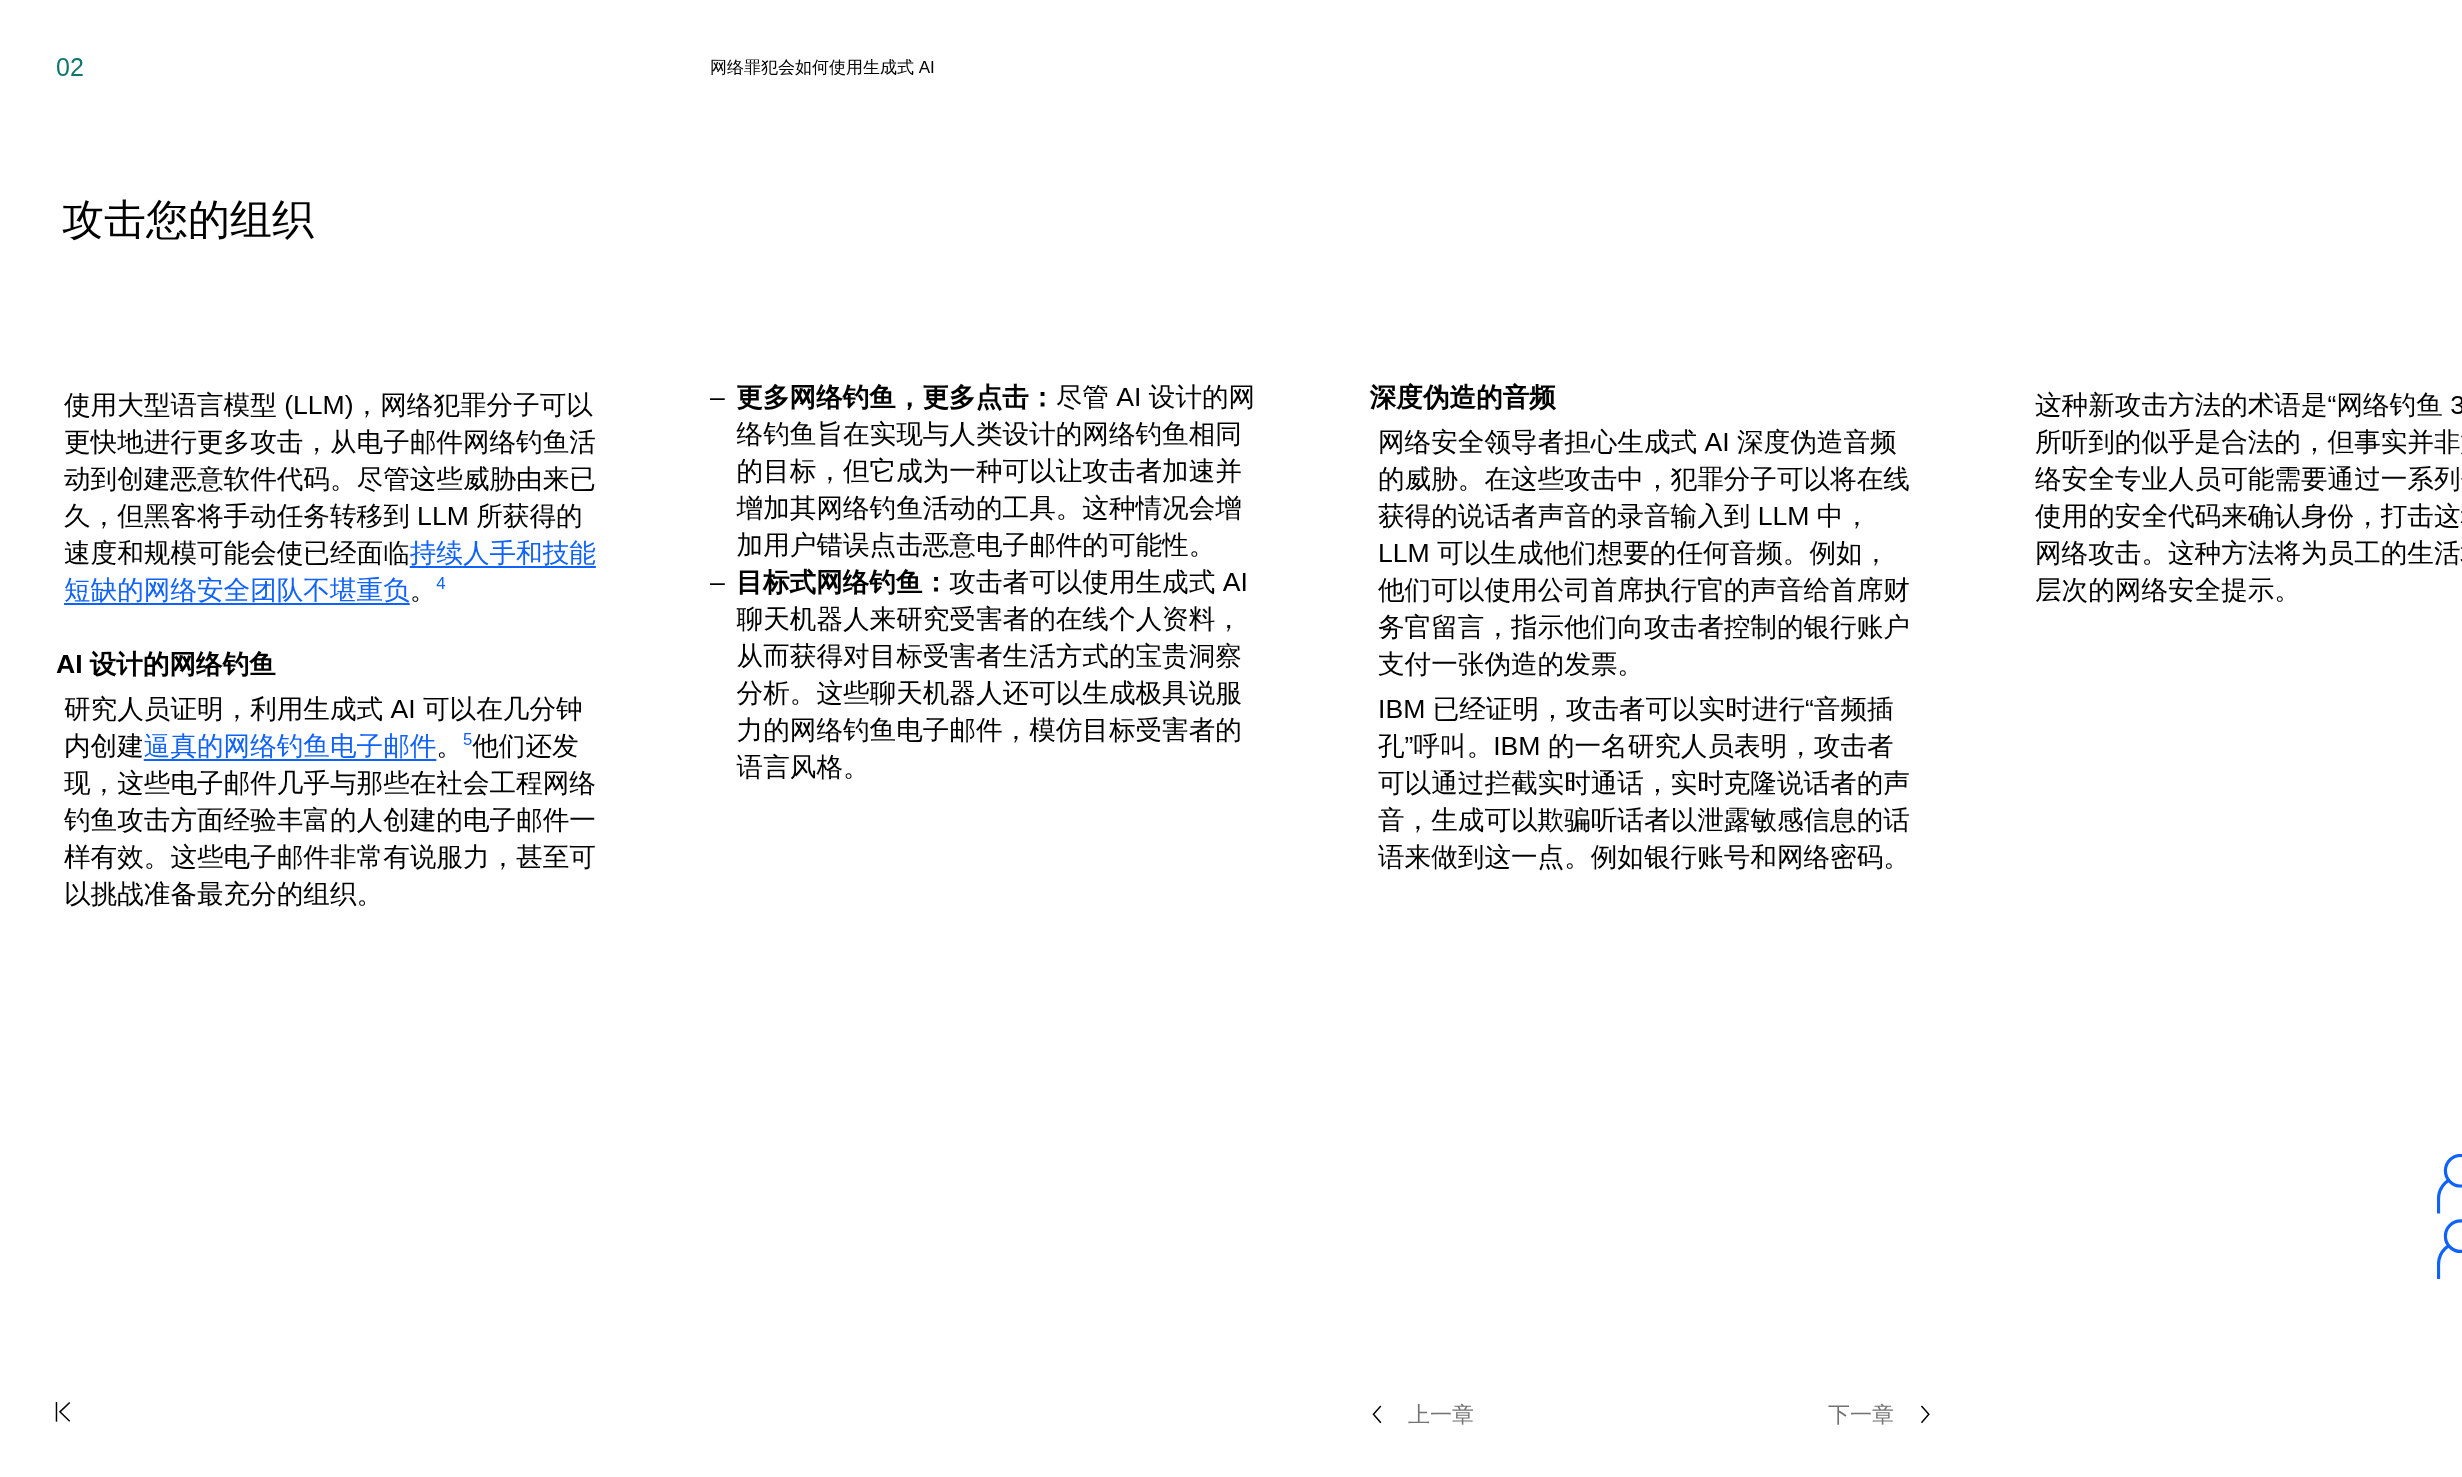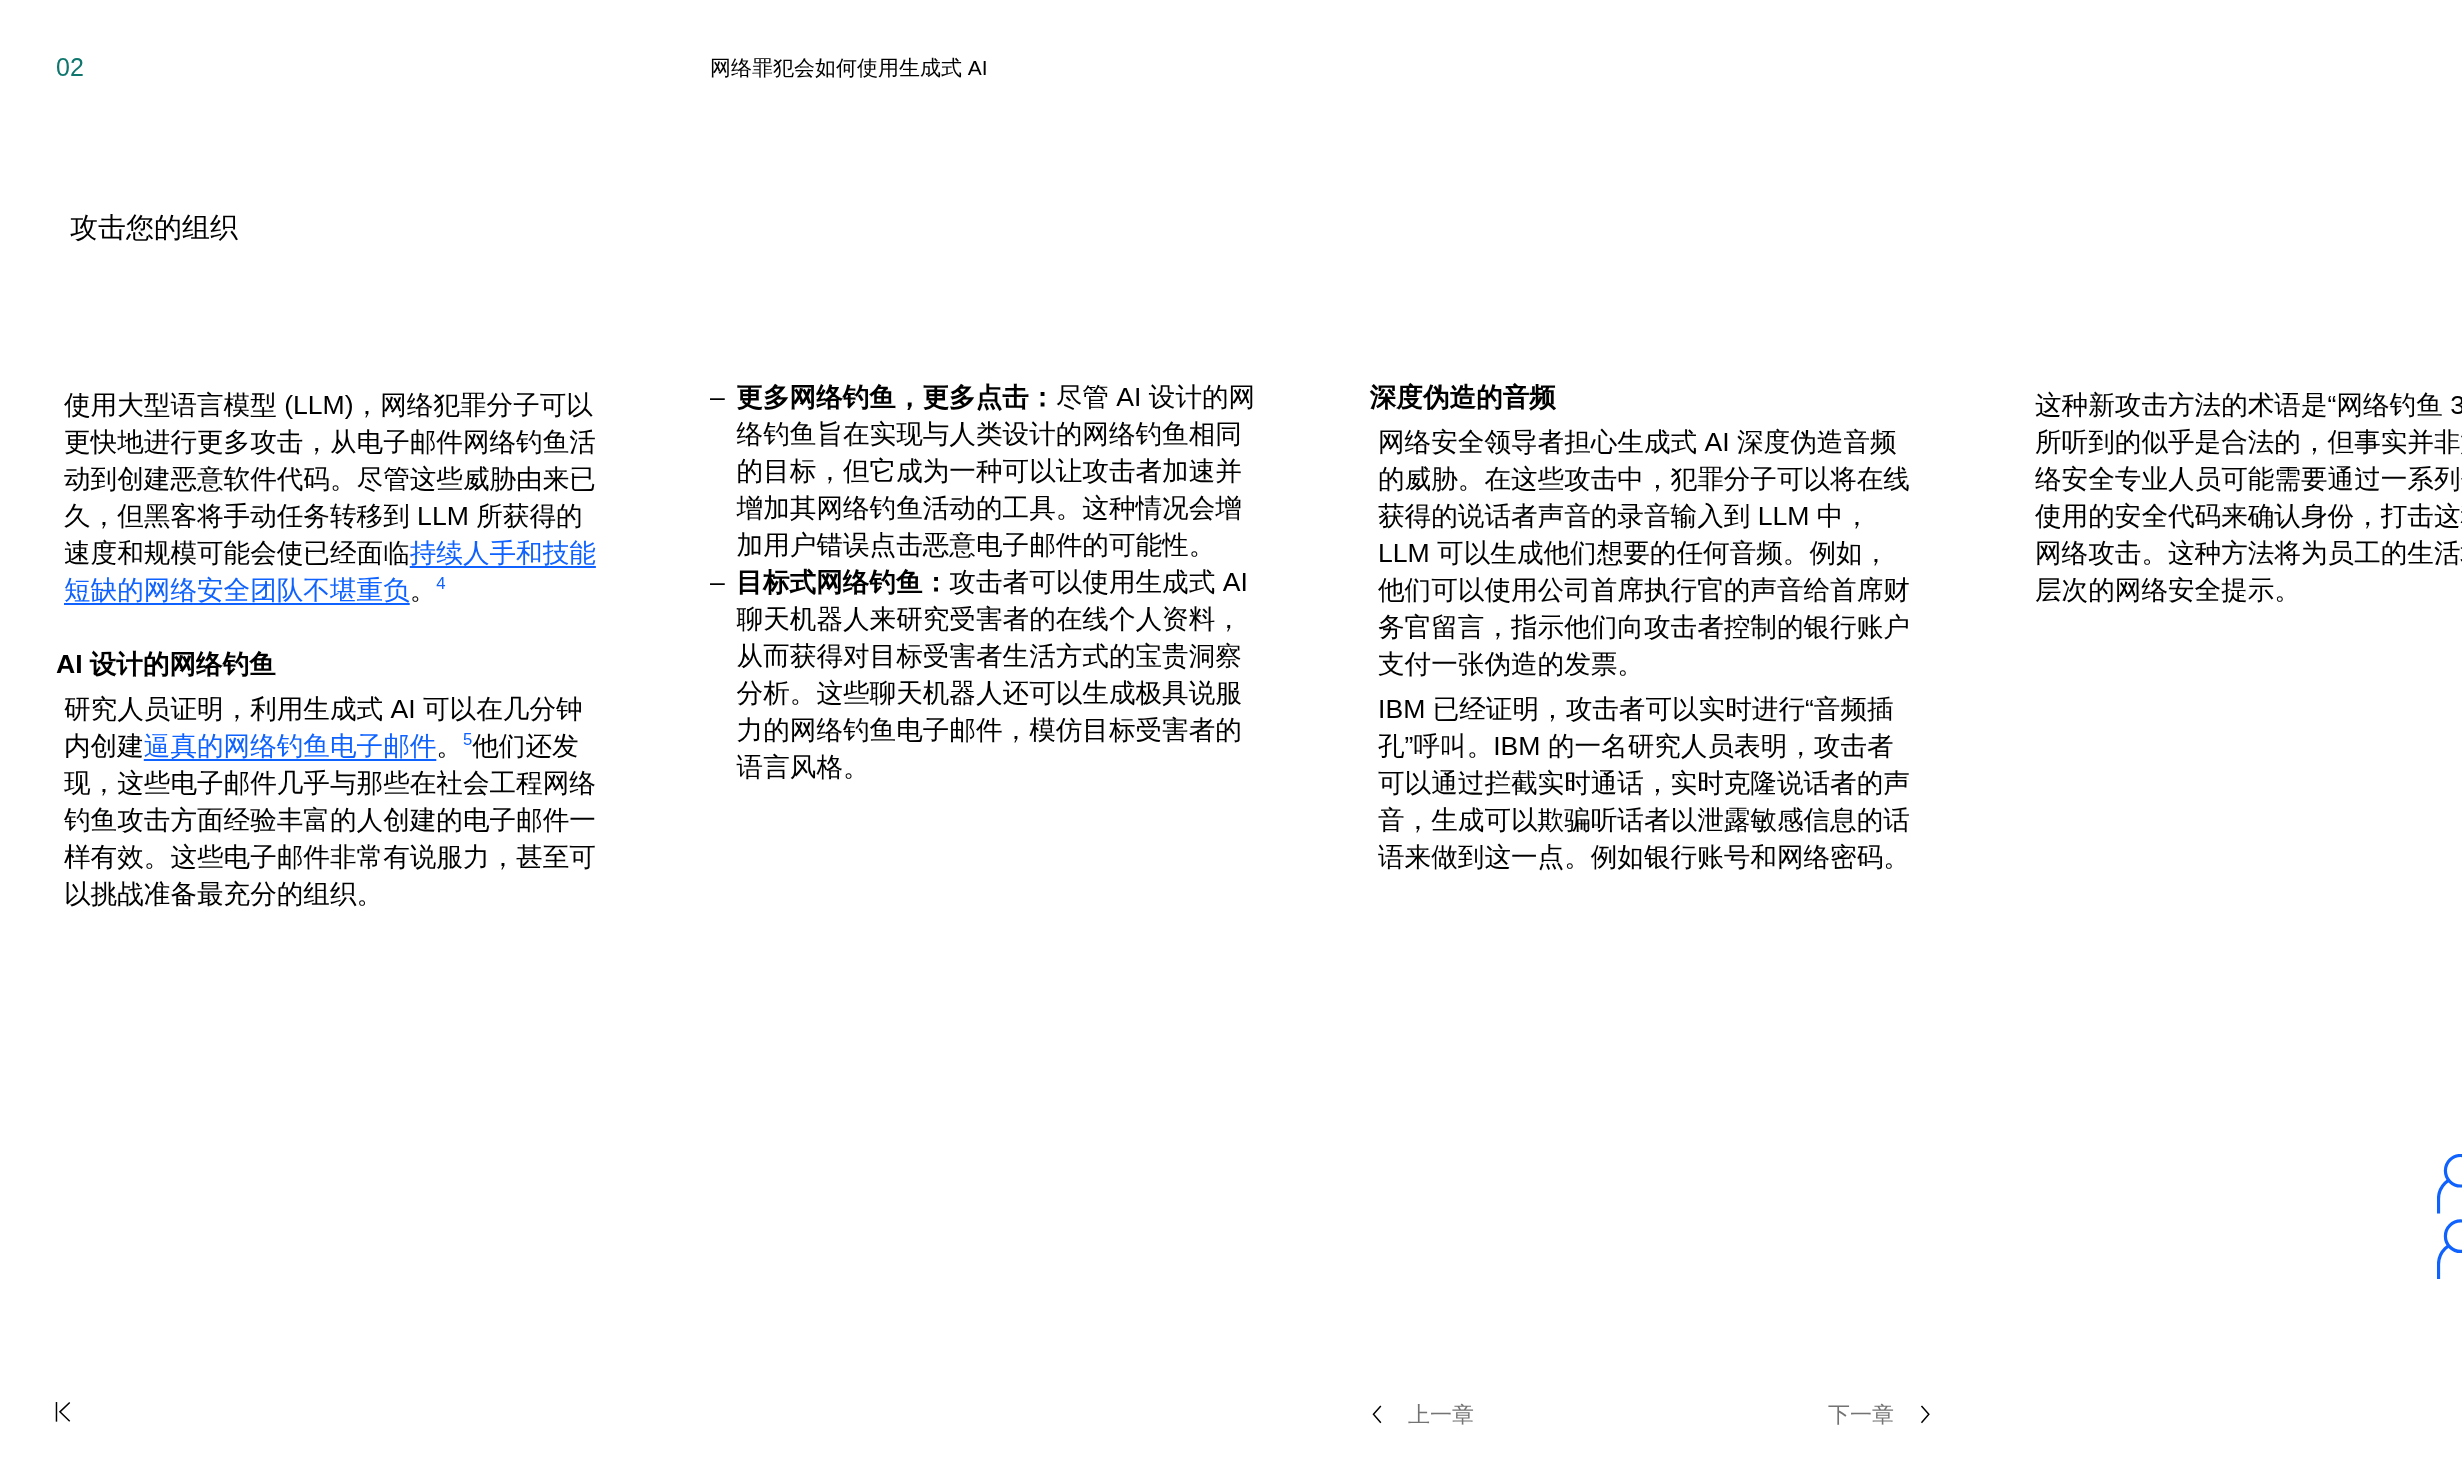--- a/index.html
+++ b/index.html
@@ -13,26 +13,26 @@
     font-family:"Liberation Sans", sans-serif;
     overflow:hidden;
   }
   
   .chapter-num{
     position:absolute;left:56px;top:53px;
     font-size:25px;line-height:29.5px;color:#0f766e;
   }
   .doc-title{
     position:absolute;left:710px;top:53px;
-    font-size:21px;line-height:29.5px;color:#000;
+    font-size:17px;line-height:29.5px;color:#000;
   }
   
   .section-title{
-    position:absolute;left:54px;top:194px;margin:16px;
-    font-size:28px;line-height:35px;font-weight:400;color:#000;
+    position:absolute;left:54px;top:194px;margin:8px;
+    font-size:42px;line-height:35px;font-weight:400;color:#000;
   }
   
   .col{
     position:absolute;top:379px;width:548px;
     font-size:26.6px;line-height:37px;
     overflow-wrap:break-word;
   }
   .col1{left:56px}
   .col2{left:710px}
   .col3{left:1370px}

